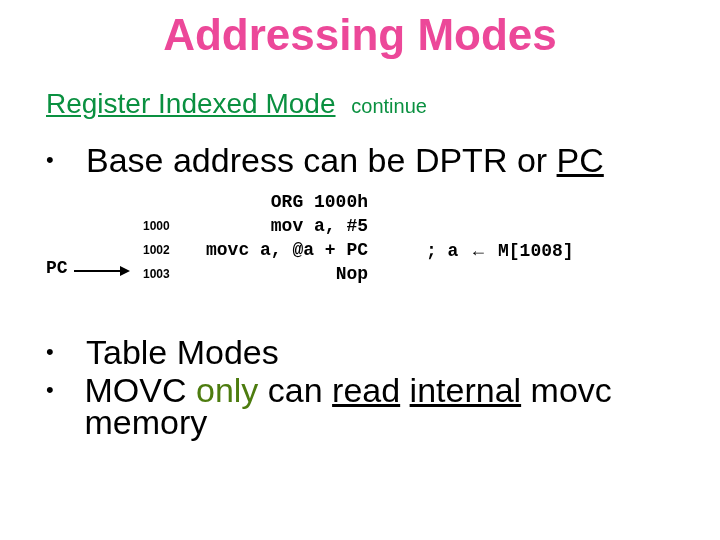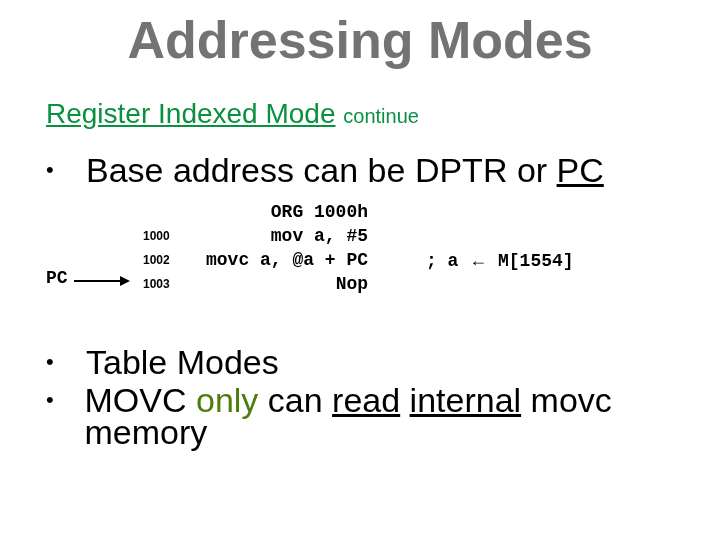--- a/index.html
+++ b/index.html
@@ -13,36 +13,37 @@
     overflow: hidden;
   }
   .slide {
     width: 720px;
     height: 540px;
     position: relative;
     box-sizing: border-box;
   }
   .title {
     text-align: center;
-    font-size: 52px;
+    font-size: 44px;
     font-weight: bold;
-    color: #737373;
+    color: #ec4899;
     padding-top: 10px;
   }
   .subtitle {
     margin: 28px 0 0 46px;
     font-size: 28px;
     color: #0a9040;
   }
   .subtitle .main {
     text-decoration: underline;
   }
   .subtitle .cont {
     font-size: 20px;
     text-decoration: none;
+    margin-left: 8px;
   }
   .bullets {
     margin: 24px 0 0 46px;
   }
   .bullets .row {
     display: flex;
     align-items: flex-start;
     margin-bottom: 6px;
   }
   .bullets .dot {
@@ -130,21 +131,21 @@
       <div class="arrow-head"></div>
     </div>
     <div class="addr-col">1000
 1002
 1003</div>
     <div class="instr-col">ORG 1000h
 mov a, #5
 movc a, @a + PC
 Nop</div>
     <div class="comment-col">
-      <span>; a </span><span class="larr">←</span><span> M[1554]</span>
+      <span>; a </span><span class="larr">←</span><span> M[1008]</span>
     </div>
   </div>
 
   <div class="bullets">
     <div class="row">
       <div class="dot">•</div>
       <div class="txt">Table Modes</div>
     </div>
     <div class="row">
       <div class="dot">•</div>

